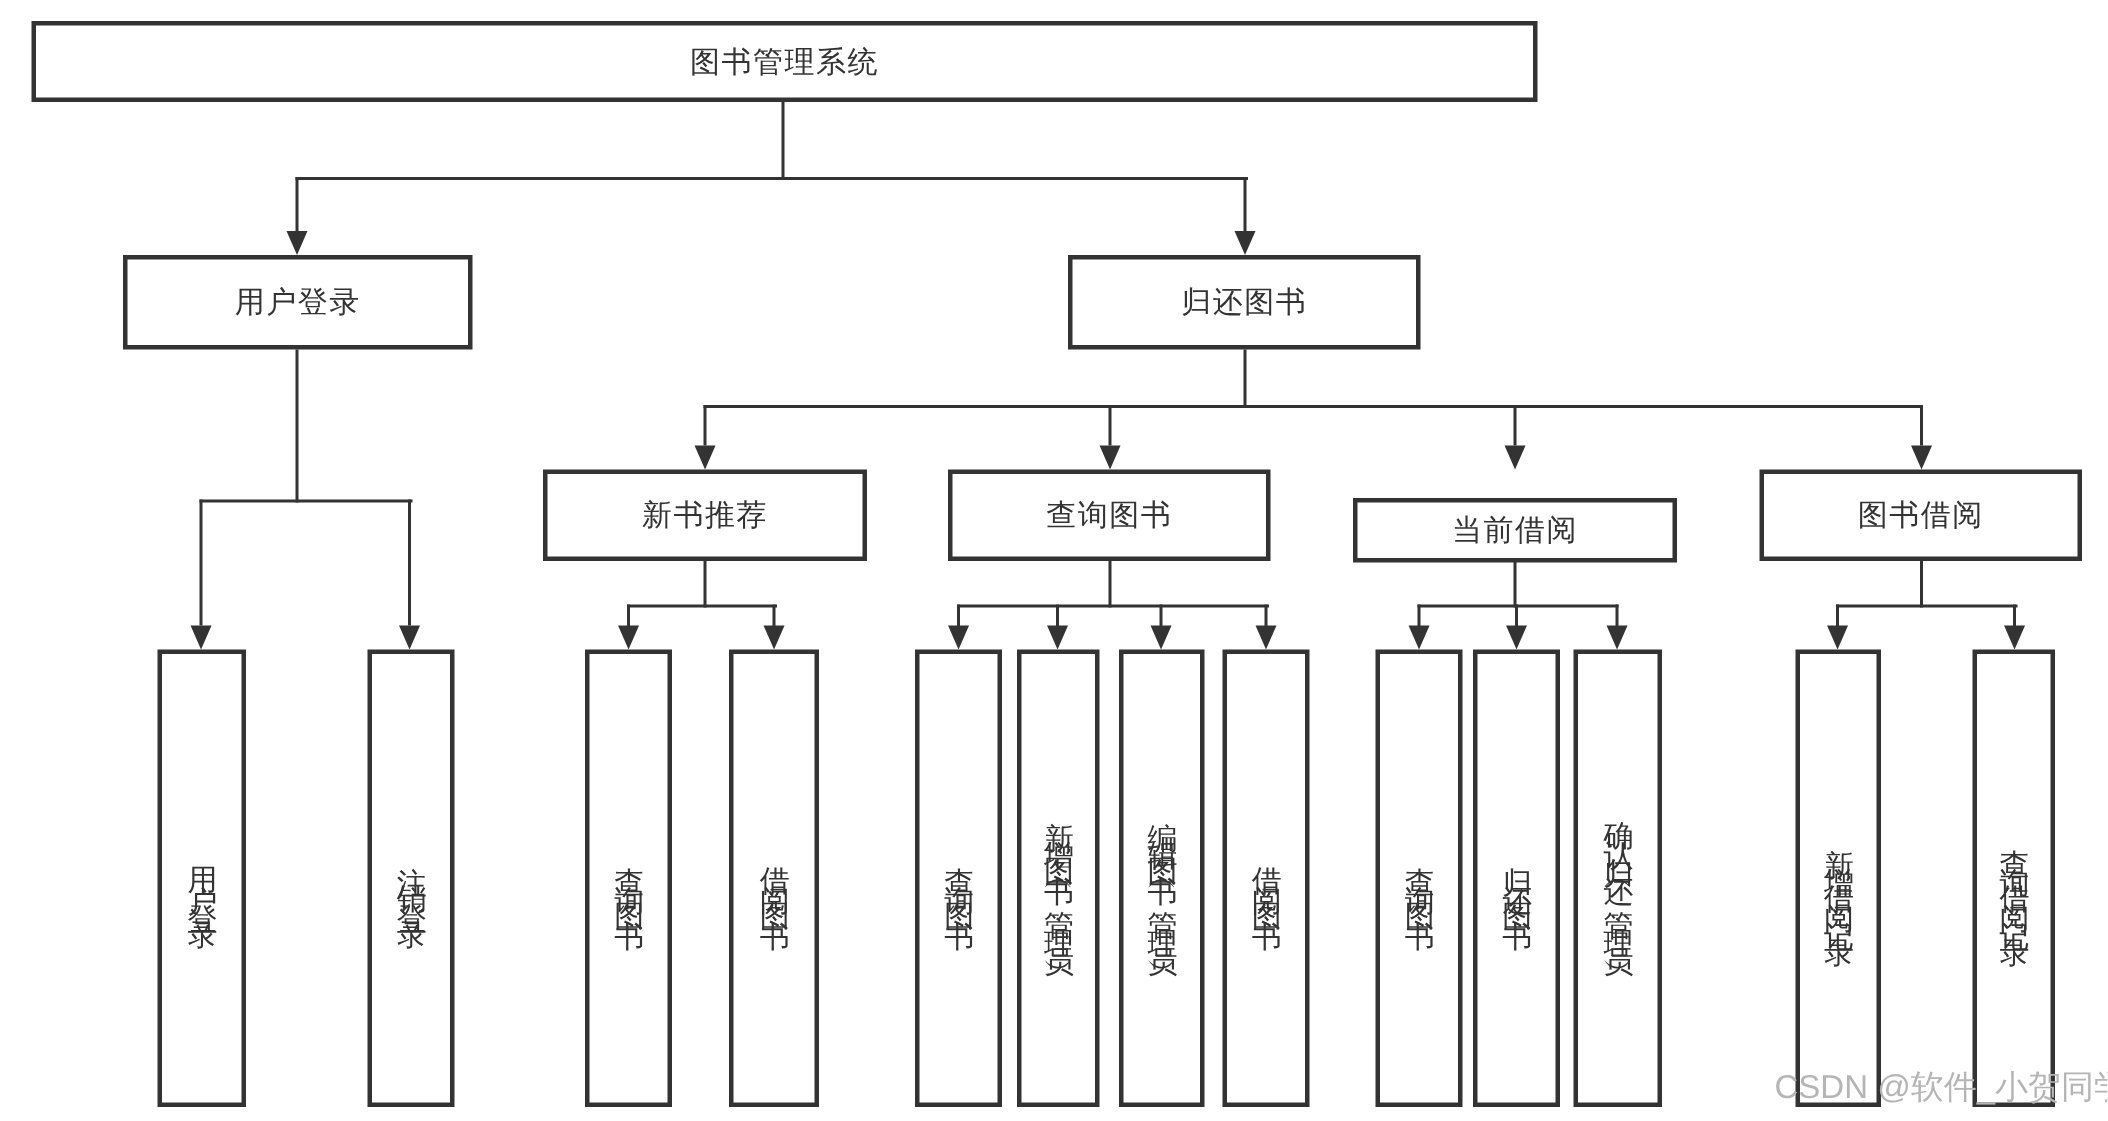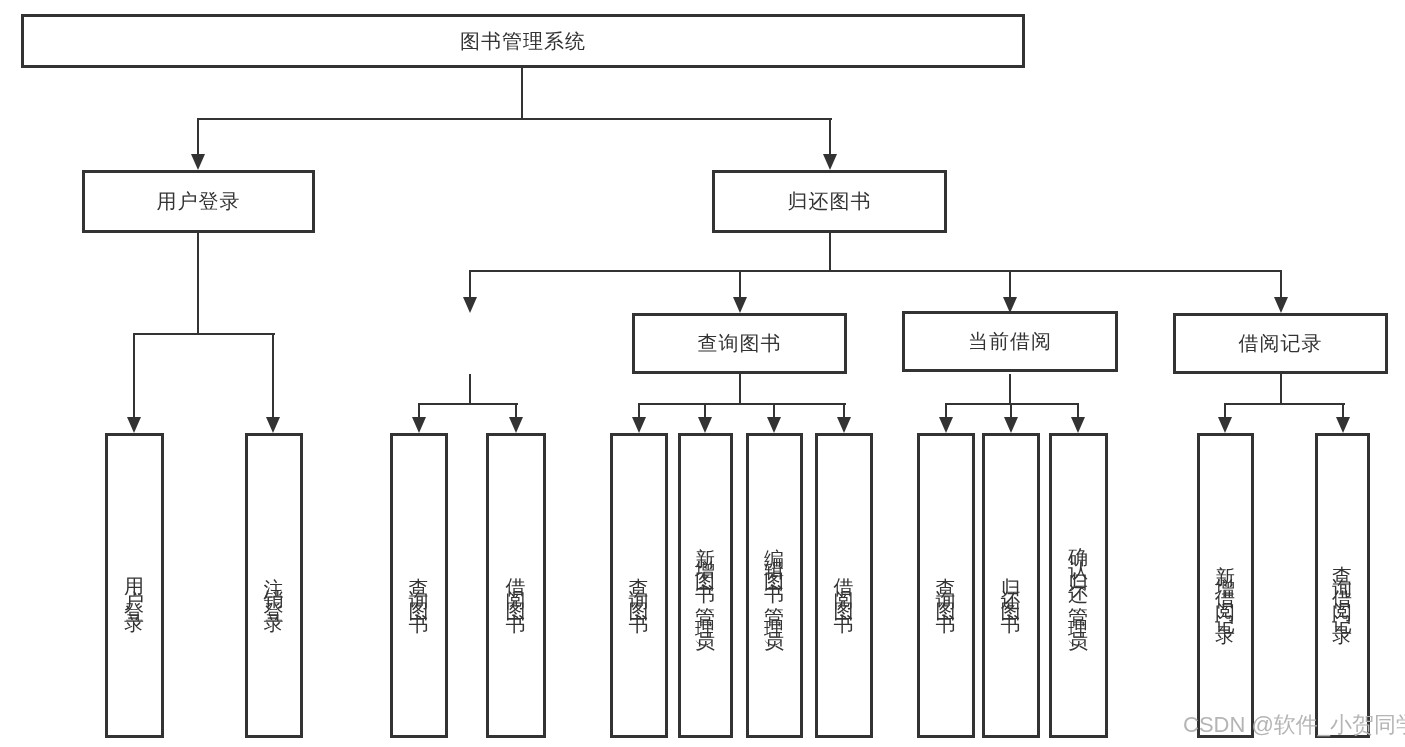--- a/index.html
+++ b/index.html
@@ -59,31 +59,34 @@
   </div>
 
   <div class="node" style="left:82px;top:170px;width:233px;height:63px;">
     <span>用户登录</span>
   </div>
 
   <div class="node" style="left:712px;top:170px;width:235px;height:63px;">
     <span>归还图书</span>
   </div>
 
+  <div class="node" style="left:362px;top:313px;width:216px;height:61px;">
+    <span>新书推荐</span>
+  </div>
 
   <div class="node" style="left:632px;top:313px;width:215px;height:61px;">
     <span>查询图书</span>
   </div>
 
-  <div class="node" style="left:902px;top:311px;width:216px;height:61px;">
+  <div class="node" style="left:902px;top:332px;width:216px;height:43px;">
     <span>当前借阅</span>
   </div>
 
   <div class="node" style="left:1173px;top:313px;width:215px;height:61px;">
-    <span>借阅记录</span>
+    <span>图书借阅</span>
   </div>
 
   <div class="node leaf" style="left:105px;top:433px;width:59px;height:305px;">
     <span class="vtext">用户登录</span>
   </div>
   <div class="node leaf" style="left:245px;top:433px;width:58px;height:305px;">
     <span class="vtext">注销登录</span>
   </div>
 
   <div class="node leaf" style="left:390px;top:433px;width:58px;height:305px;">

